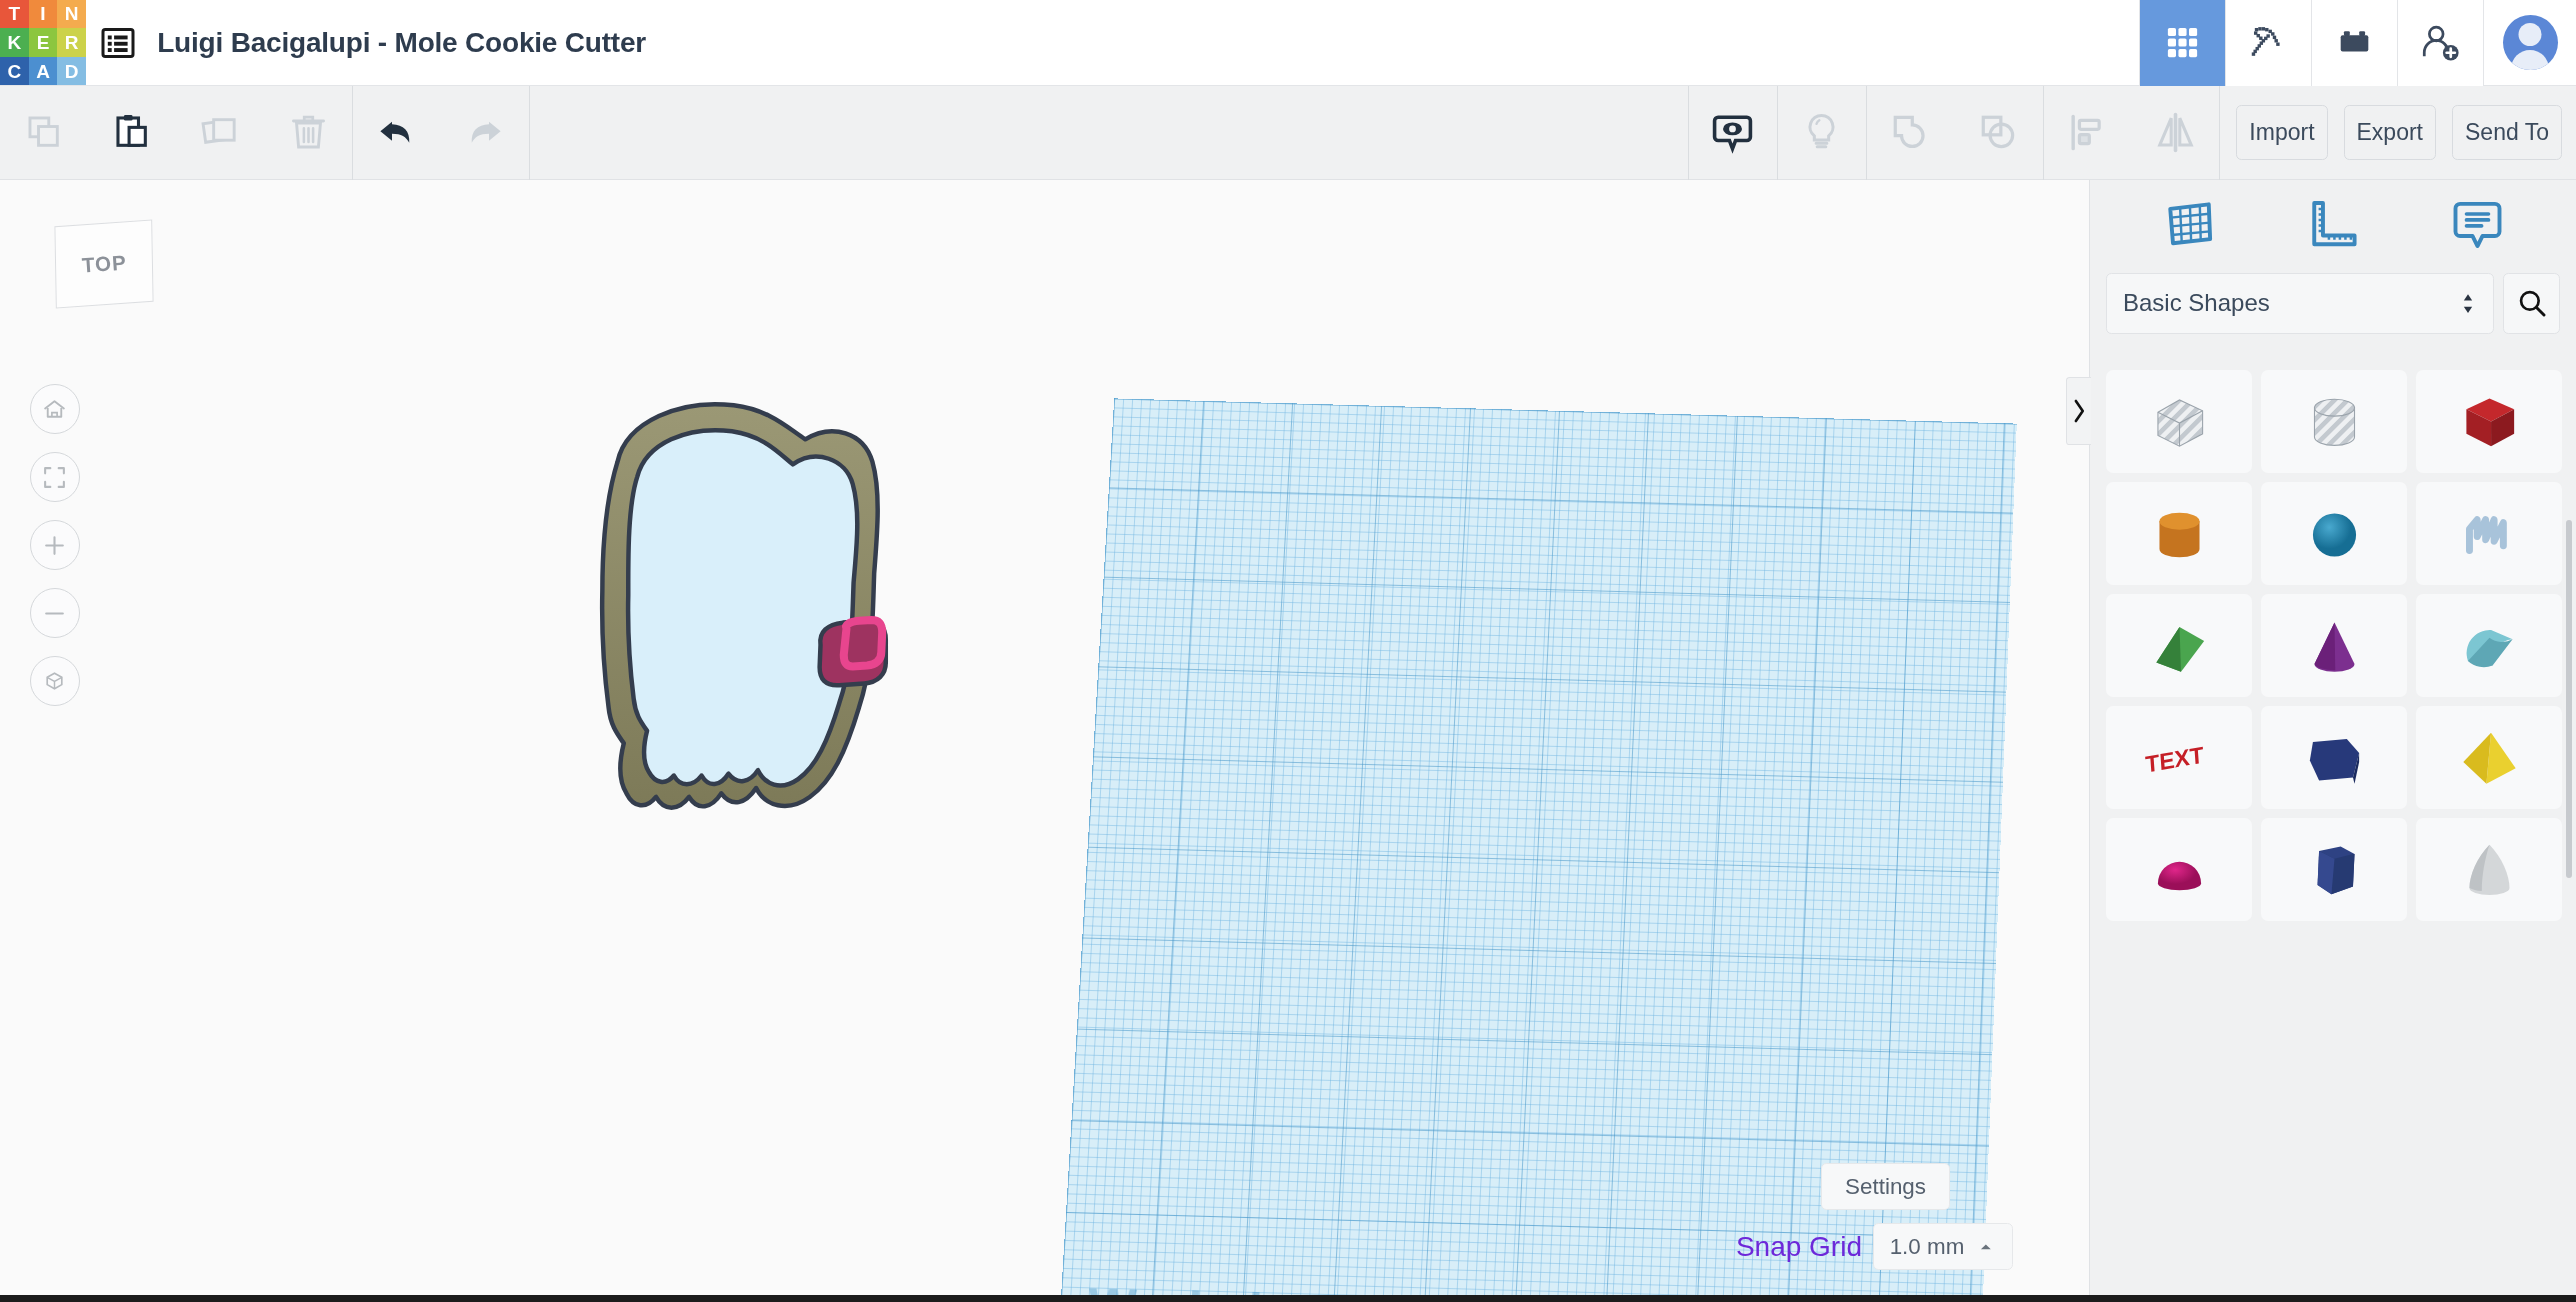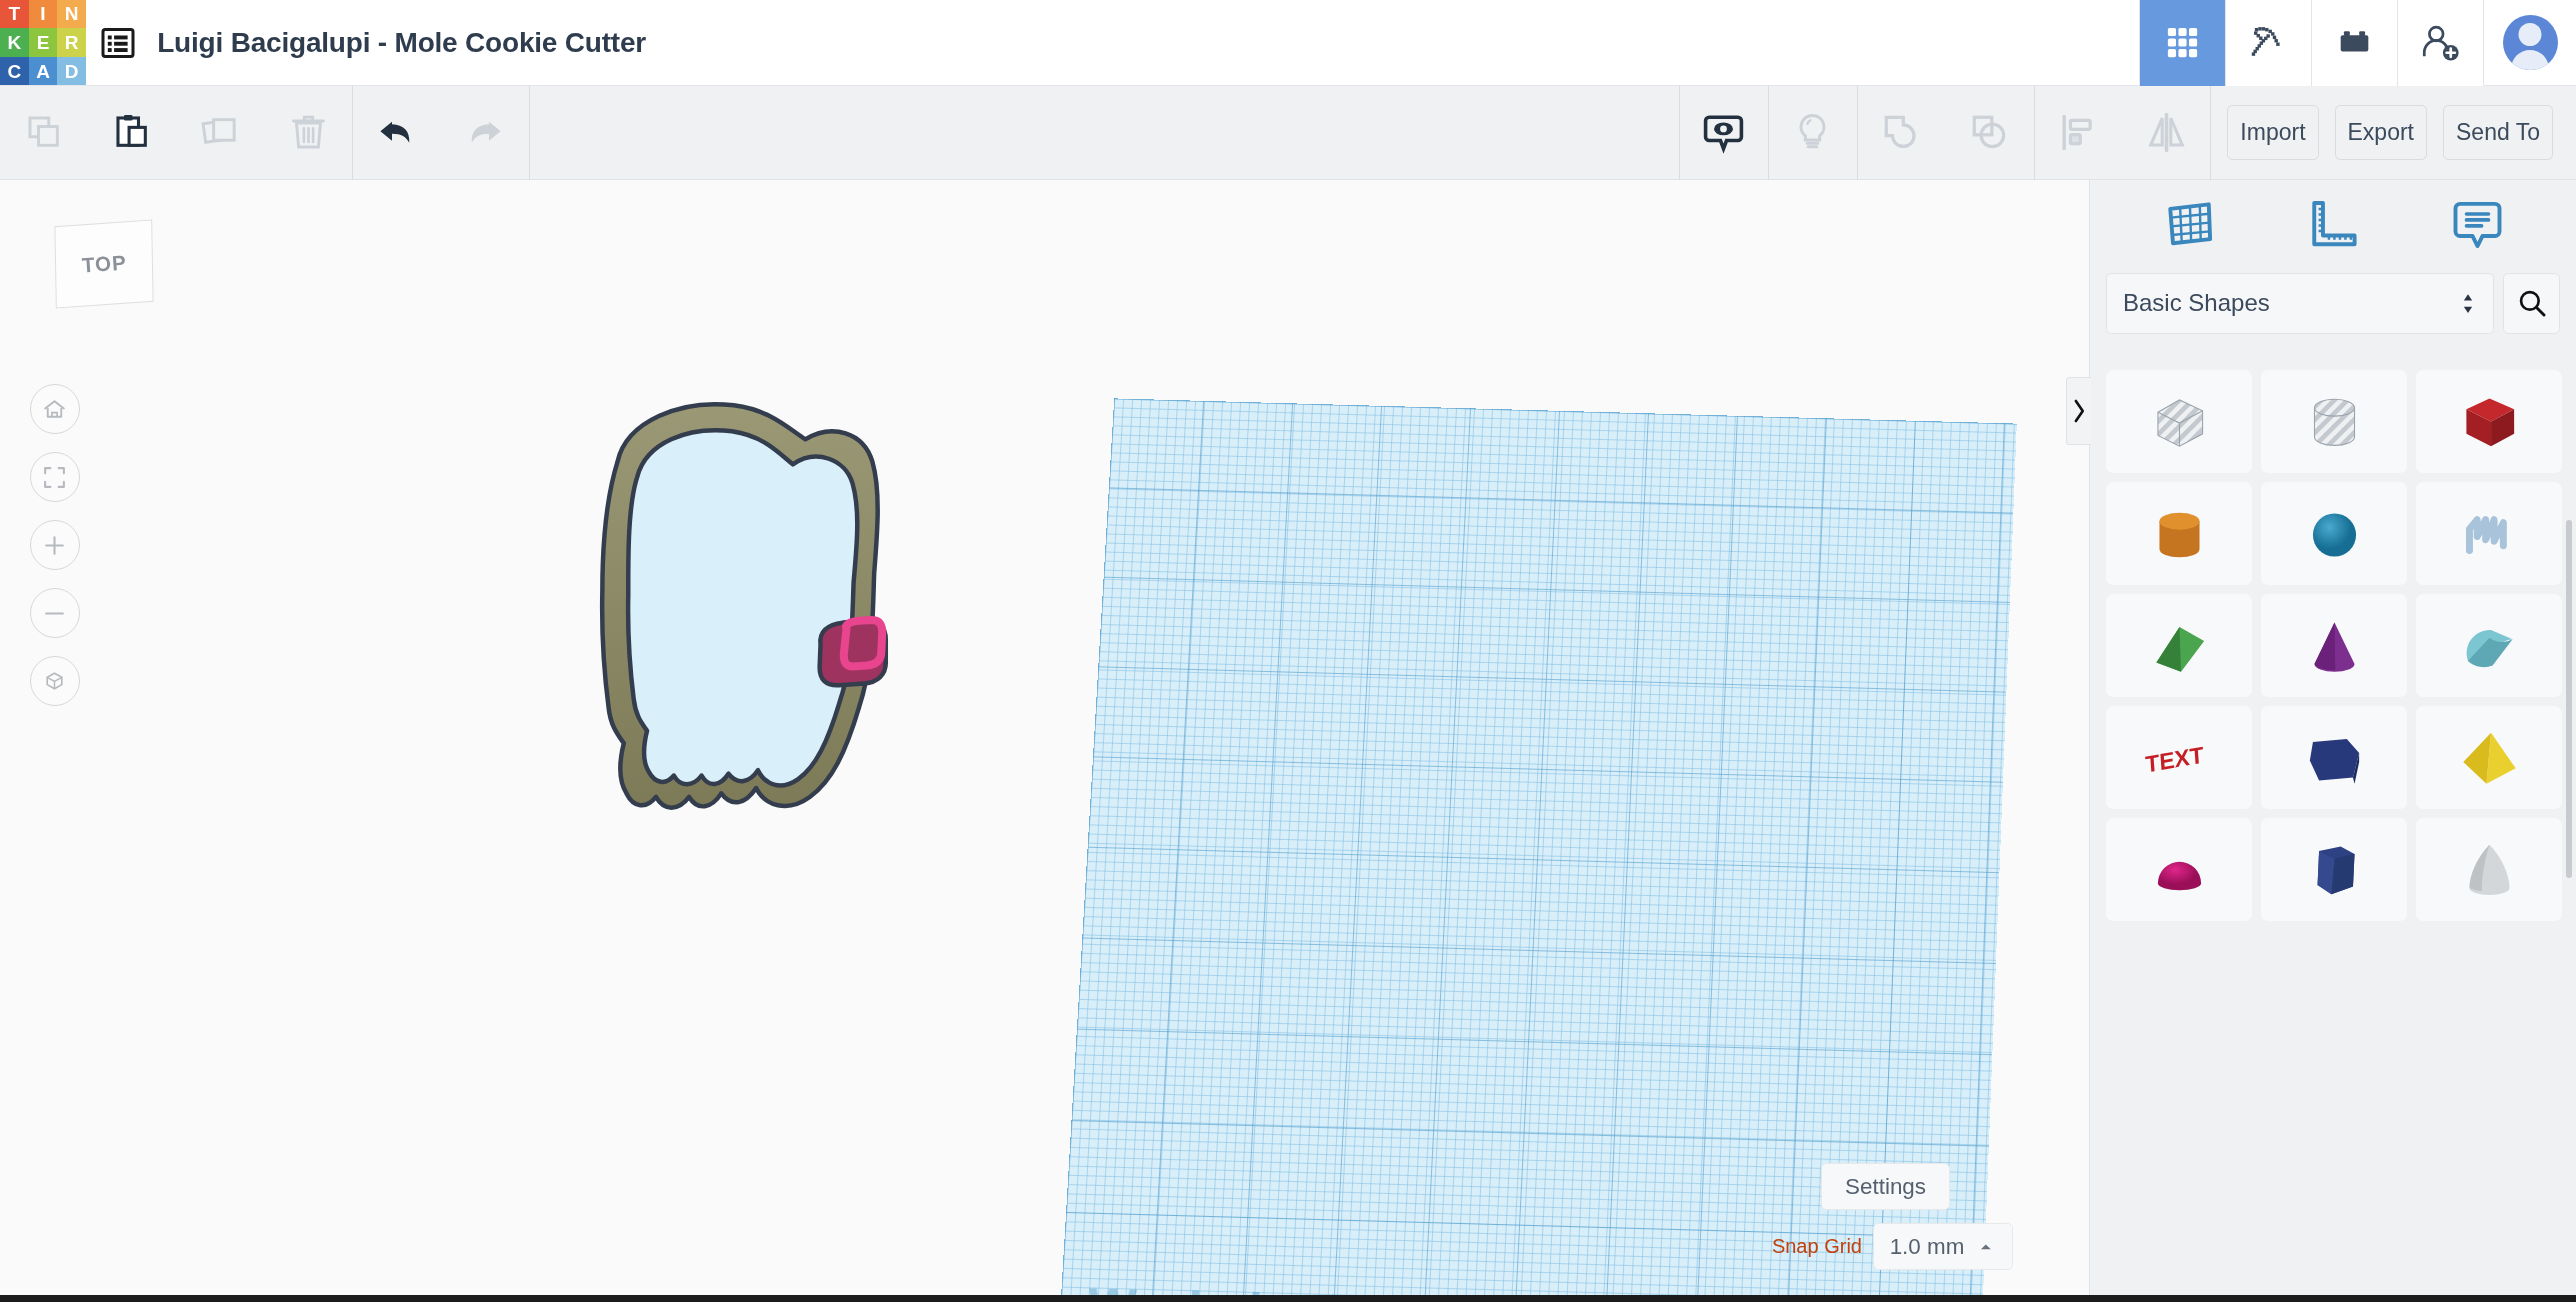--- a/index.html
+++ b/index.html
@@ -202,21 +202,21 @@
     display: flex; align-items: center; justify-content: center;
     background: #f7f8f9; border: 0.9px solid #e6e8ea;
     border-radius: 5.4px;
     color: #55606e; font-size: 22.4px;
     cursor: pointer;
   }
   #snapgrid-row {
     position: absolute; right: 76px; bottom: 25px;
     display: flex; align-items: center; gap: 10.7px;
   }
-  #snapgrid-label { color: #c2410c; font-size: 20px; }
+  #snapgrid-label { color: #6d28d9; font-size: 28px; }
   #snapgrid-select {
     height: 47px; padding: 0 16px;
     display: flex; align-items: center; gap: 12px;
     background: #f7f8f9; border: 0.9px solid #e6e8ea;
     border-radius: 5.4px;
     color: #55606e; font-size: 22.4px;
     cursor: pointer;
   }
 
   
@@ -509,21 +509,21 @@
         <path d="M12 2 v20" stroke="#ccd2d8" stroke-width="2" stroke-linecap="round"></path>
         <path d="M9.6 4 L3.2 19 H9.6 Z" fill="none" stroke="#ccd2d8" stroke-width="1.7"></path>
         <path d="M14.4 4 L20.8 19 H14.4 Z" fill="none" stroke="#ccd2d8" stroke-width="1.7"></path>
       </svg>
     </div>
 
     <div class="tb-sep"></div>
 
     <div class="tb-text-btn">Import</div>
     <div class="tb-text-btn">Export</div>
-    <div class="tb-text-btn" style="margin-right:23px;">Send To</div>
+    <div class="tb-text-btn" style="margin-right:14px;">Send To</div>
   </div>
 
   <div id="viewport">
 
     <div id="viewcube">
       <span>TOP</span>
     </div>
 
     <div id="navbtns">
       <div class="navbtn">

